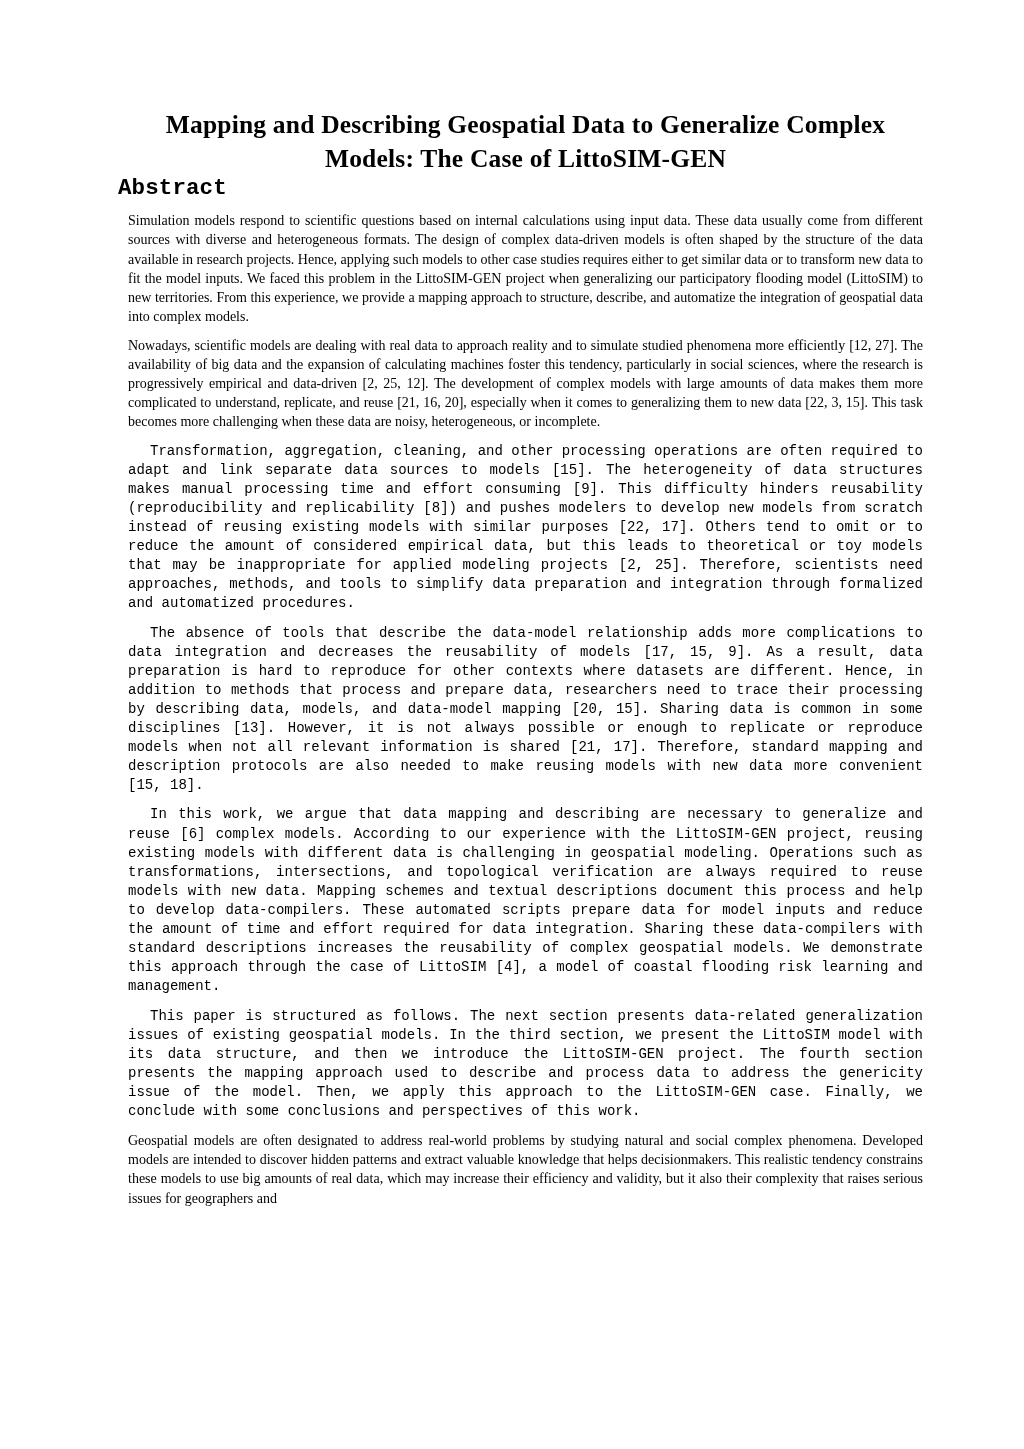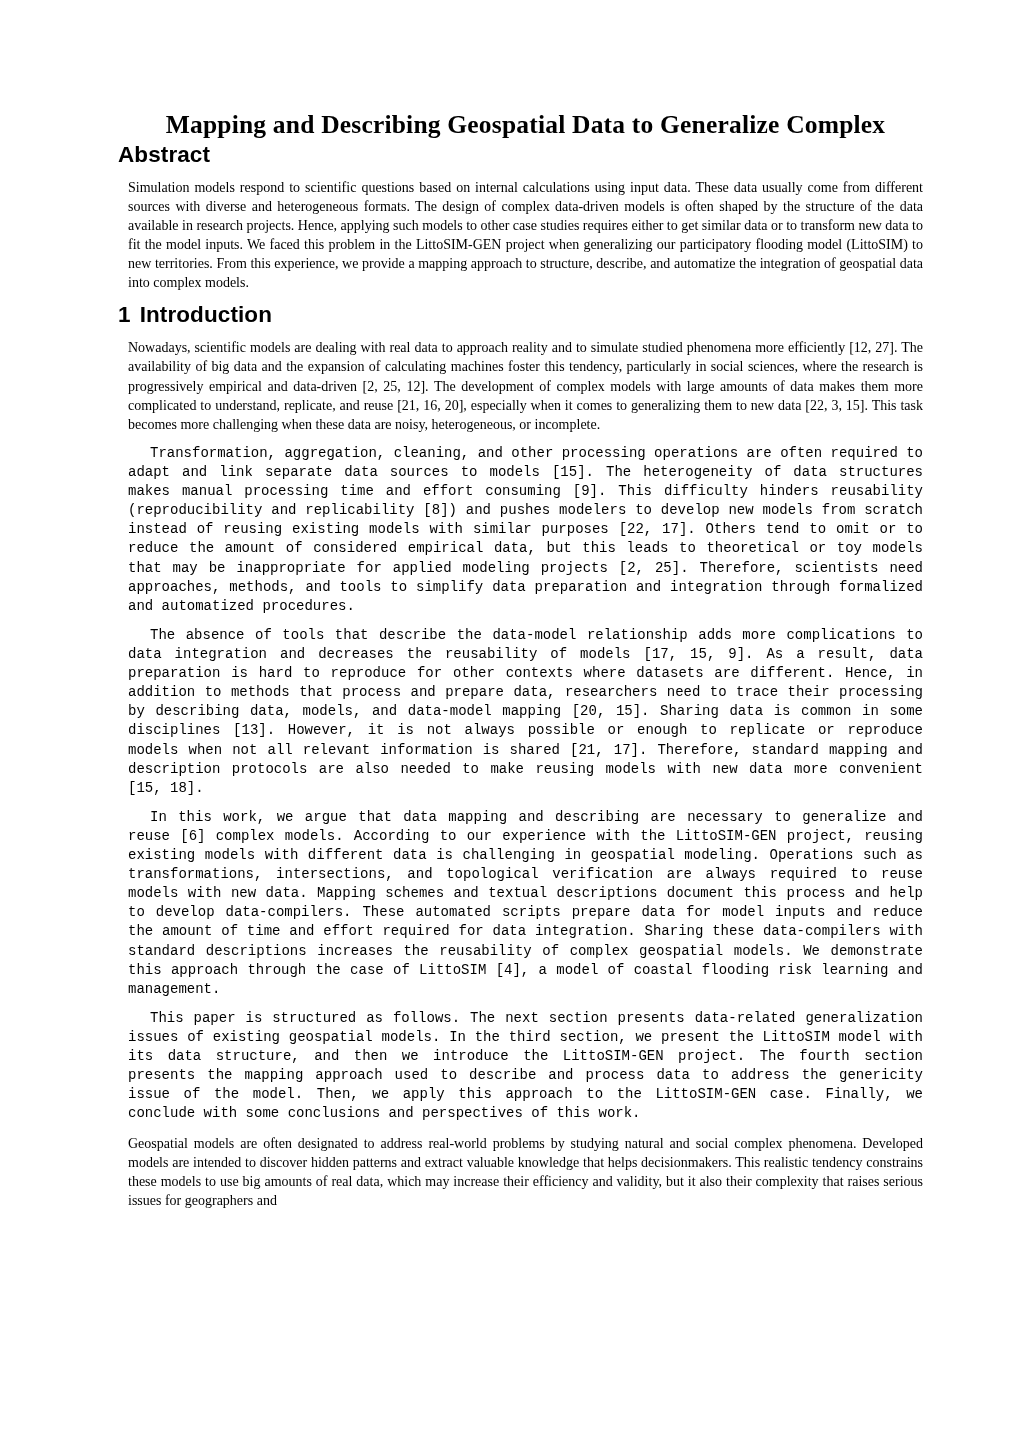--- a/index.html
+++ b/index.html
@@ -28,21 +28,21 @@
     line-height: 1.32;
     text-align: center;
     margin: 0 auto 0 auto;
     width: 720px;
     letter-spacing: 0.2px;
   }
   .title-line2 {
     display: block;
   }
   h2.section-heading {
-    font-family: Liberation Sans, sans-serif;
+    font-family: Liberation Mono, monospace;
     font-weight: bold;
     font-size: 22.5px;
     margin: 0;
     padding: 0;
     letter-spacing: 0.1px;
   }
   .abstract-heading {
     margin-top: 60px;
     margin-bottom: 10px;
   }
@@ -75,28 +75,26 @@
     padding-right: 9px;
   }
 </style>
 </head>
 <body>
 
 <div class="page">
 
   <h1 class="doc-title">
     <span>Mapping and Describing Geospatial Data to Generalize Complex</span>
+    <span class="title-line2">Models: The Case of LittoSIM-GEN</span>
   </h1>
 
   <h2 class="section-heading abstract-heading">Abstract</h2>
   <p class="body-text abstract-body">Simulation models respond to scientific questions based on internal calculations using input data. These data usually come from different sources with diverse and heterogeneous formats. The design of complex data-driven models is often shaped by the structure of the data available in research projects. Hence, applying such models to other case studies requires either to get similar data or to transform new data to fit the model inputs. We faced this problem in the LittoSIM-GEN project when generalizing our participatory flooding model (LittoSIM) to new territories. From this experience, we provide a mapping approach to structure, describe, and automatize the integration of geospatial data into complex models.</p>
 
-  <h2 class="section-heading intro-heading">
-    <span class="sec-number">1</span><span>Introduction</span>
-  </h2>
   <p class="body-text">Nowadays, scientific models are dealing with real data to approach reality and to simulate studied phenomena more efficiently [12, 27]. The availability of big data and the expansion of calculating machines foster this tendency, particularly in social sciences, where the research is progressively empirical and data-driven [2, 25, 12]. The development of complex models with large amounts of data makes them more complicated to understand, replicate, and reuse [21, 16, 20], especially when it comes to generalizing them to new data [22, 3, 15]. This task becomes more challenging when these data are noisy, heterogeneous, or incomplete.</p>
   <p class="body-text indented">Transformation, aggregation, cleaning, and other processing operations are often required to adapt and link separate data sources to models [15]. The heterogeneity of data structures makes manual processing time and effort consuming [9]. This difficulty hinders reusability (reproducibility and replicability [8]) and pushes modelers to develop new models from scratch instead of reusing existing models with similar purposes [22, 17]. Others tend to omit or to reduce the amount of considered empirical data, but this leads to theoretical or toy models that may be inappropriate for applied modeling projects [2, 25]. Therefore, scientists need approaches, methods, and tools to simplify data preparation and integration through formalized and automatized procedures.</p>
   <p class="body-text indented">The absence of tools that describe the data-model relationship adds more complications to data integration and decreases the reusability of models [17, 15, 9]. As a result, data preparation is hard to reproduce for other contexts where datasets are different. Hence, in addition to methods that process and prepare data, researchers need to trace their processing by describing data, models, and data-model mapping [20, 15]. Sharing data is common in some disciplines [13]. However, it is not always possible or enough to replicate or reproduce models when not all relevant information is shared [21, 17]. Therefore, standard mapping and description protocols are also needed to make reusing models with new data more convenient [15, 18].</p>
   <p class="body-text indented">In this work, we argue that data mapping and describing are necessary to generalize and reuse [6] complex models. According to our experience with the LittoSIM-GEN project, reusing existing models with different data is challenging in geospatial modeling. Operations such as transformations, intersections, and topological verification are always required to reuse models with new data. Mapping schemes and textual descriptions document this process and help to develop data-compilers. These automated scripts prepare data for model inputs and reduce the amount of time and effort required for data integration. Sharing these data-compilers with standard descriptions increases the reusability of complex geospatial models. We demonstrate this approach through the case of LittoSIM [4], a model of coastal flooding risk learning and management.</p>
   <p class="body-text indented">This paper is structured as follows. The next section presents data-related generalization issues of existing geospatial models. In the third section, we present the LittoSIM model with its data structure, and then we introduce the LittoSIM-GEN project. The fourth section presents the mapping approach used to describe and process data to address the genericity issue of the model. Then, we apply this approach to the LittoSIM-GEN case. Finally, we conclude with some conclusions and perspectives of this work.</p>
 
   <p class="body-text">Geospatial models are often designated to address real-world problems by studying natural and social complex phenomena. Developed models are intended to discover hidden patterns and extract valuable knowledge that helps decisionmakers. This realistic tendency constrains these models to use big amounts of real data, which may increase their efficiency and validity, but it also their complexity that raises serious issues for geographers and</p>
 
 </div>
 

